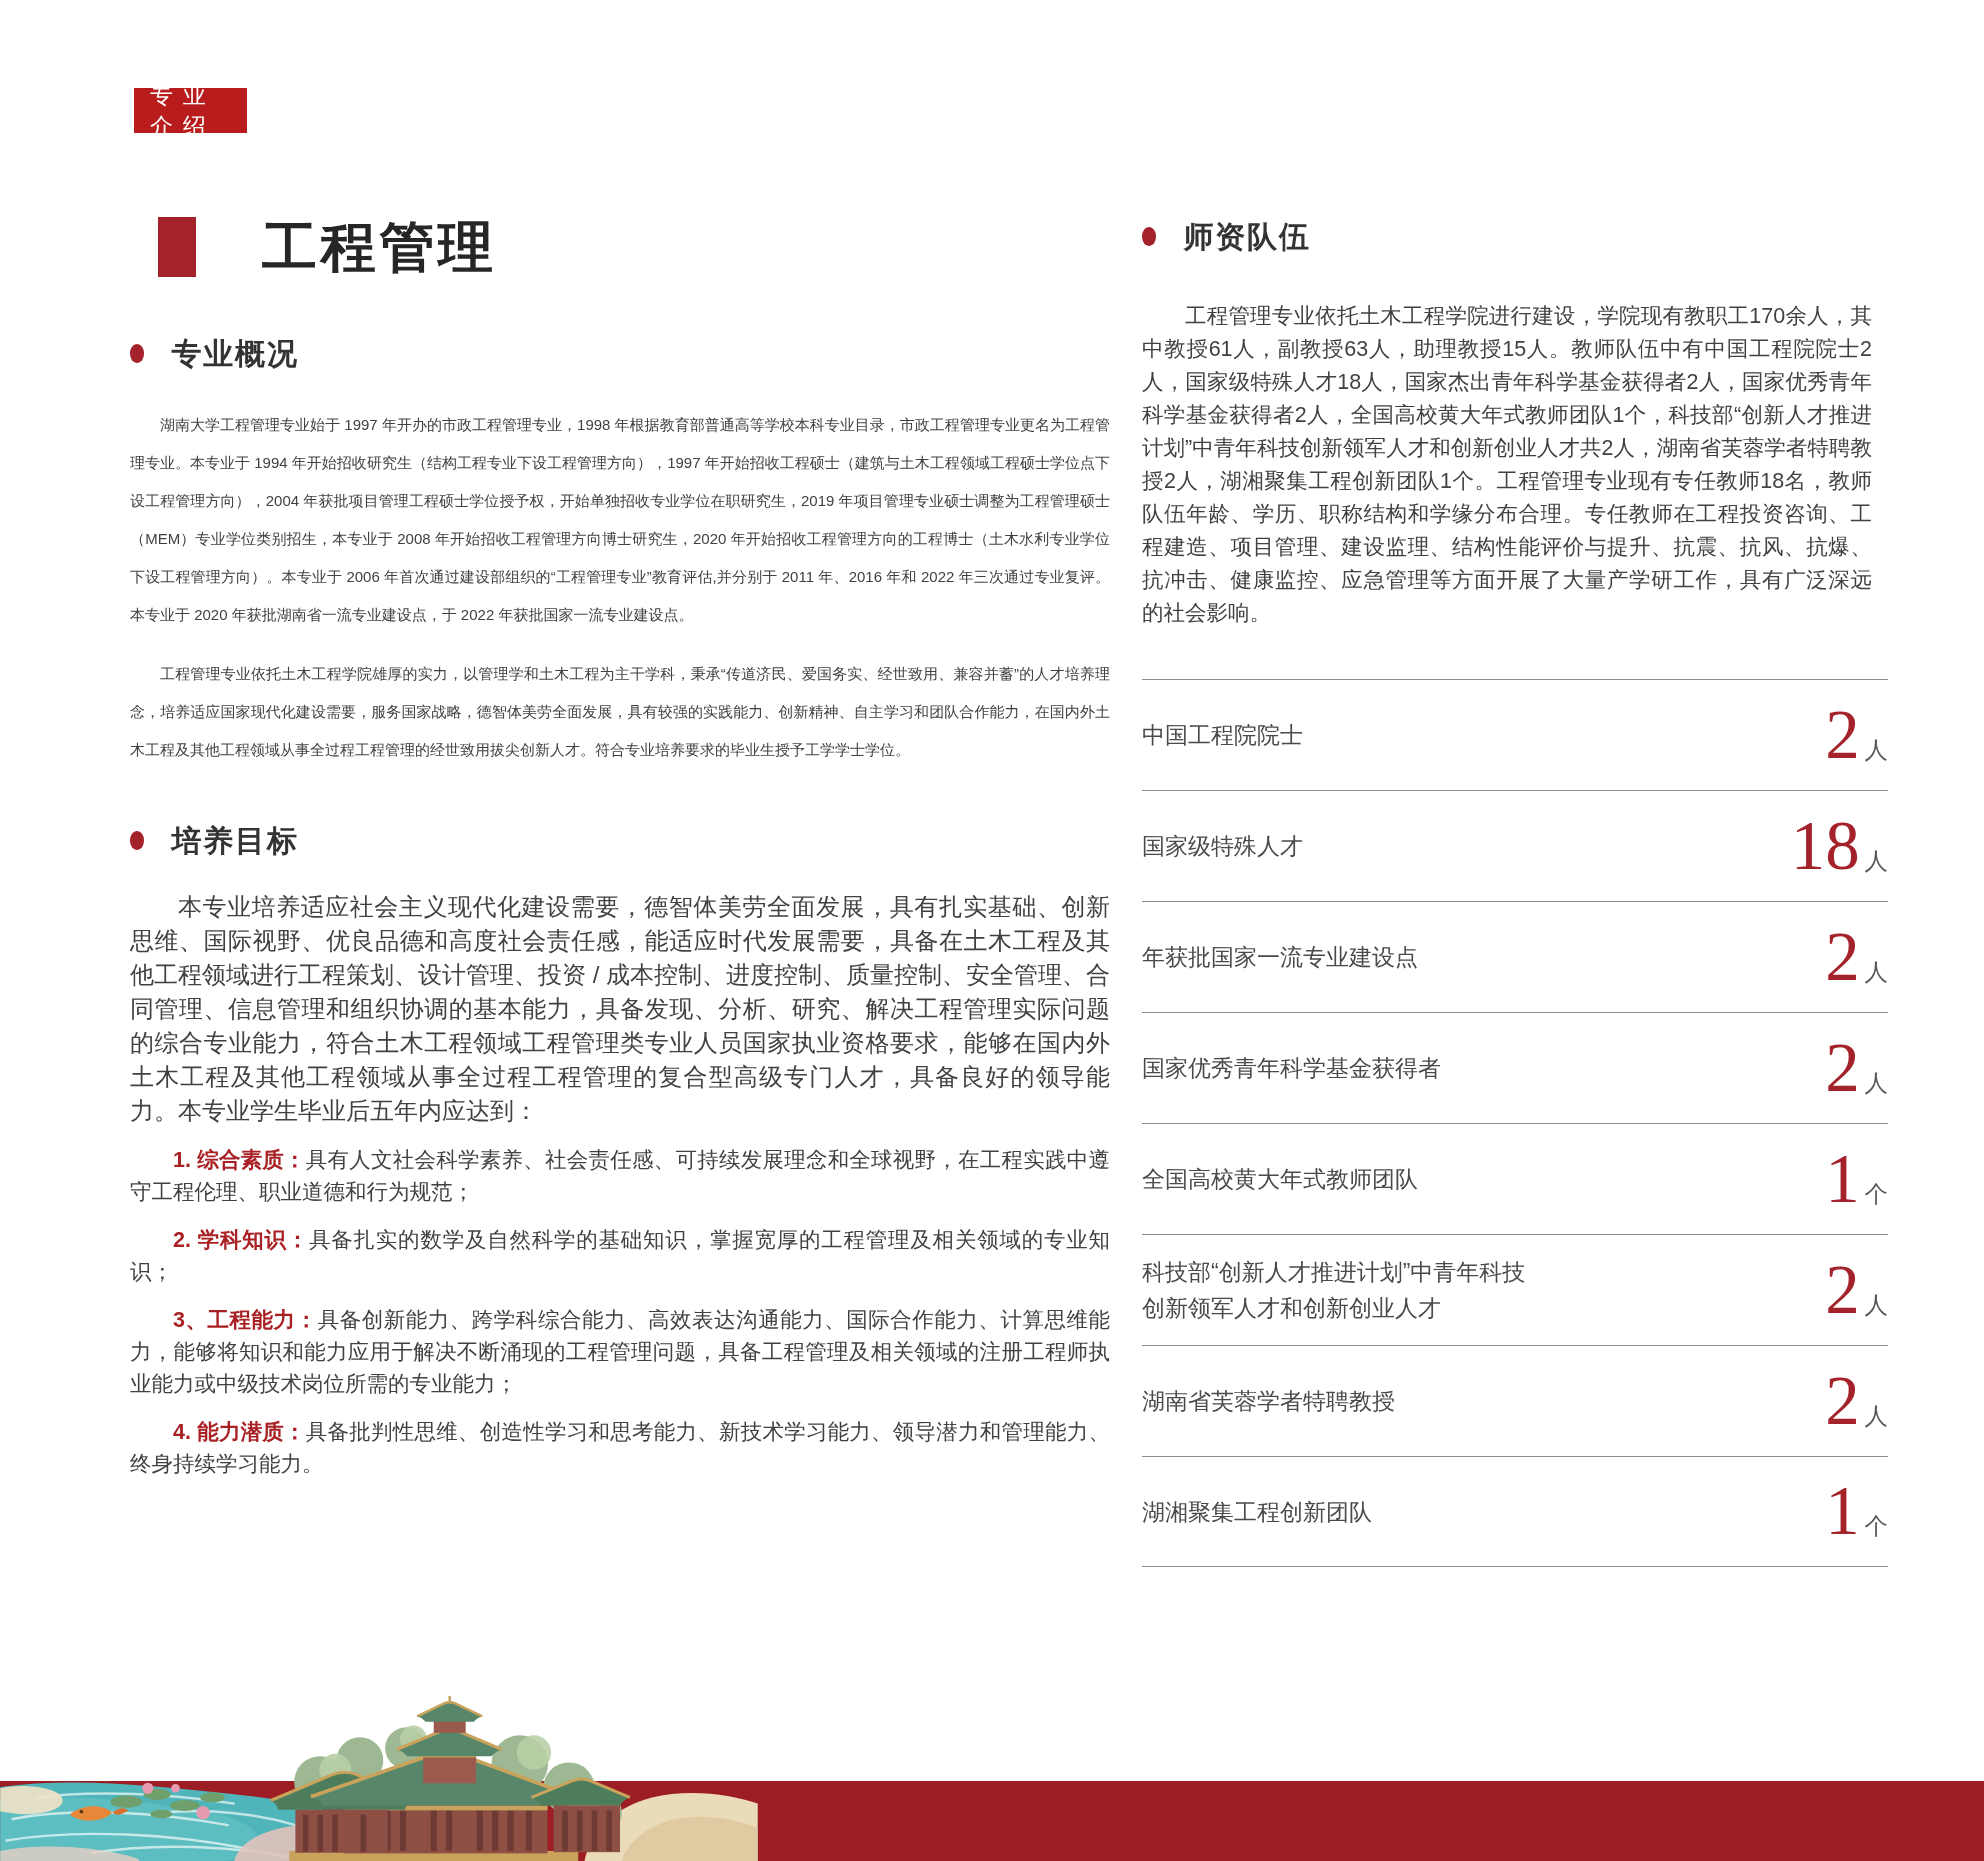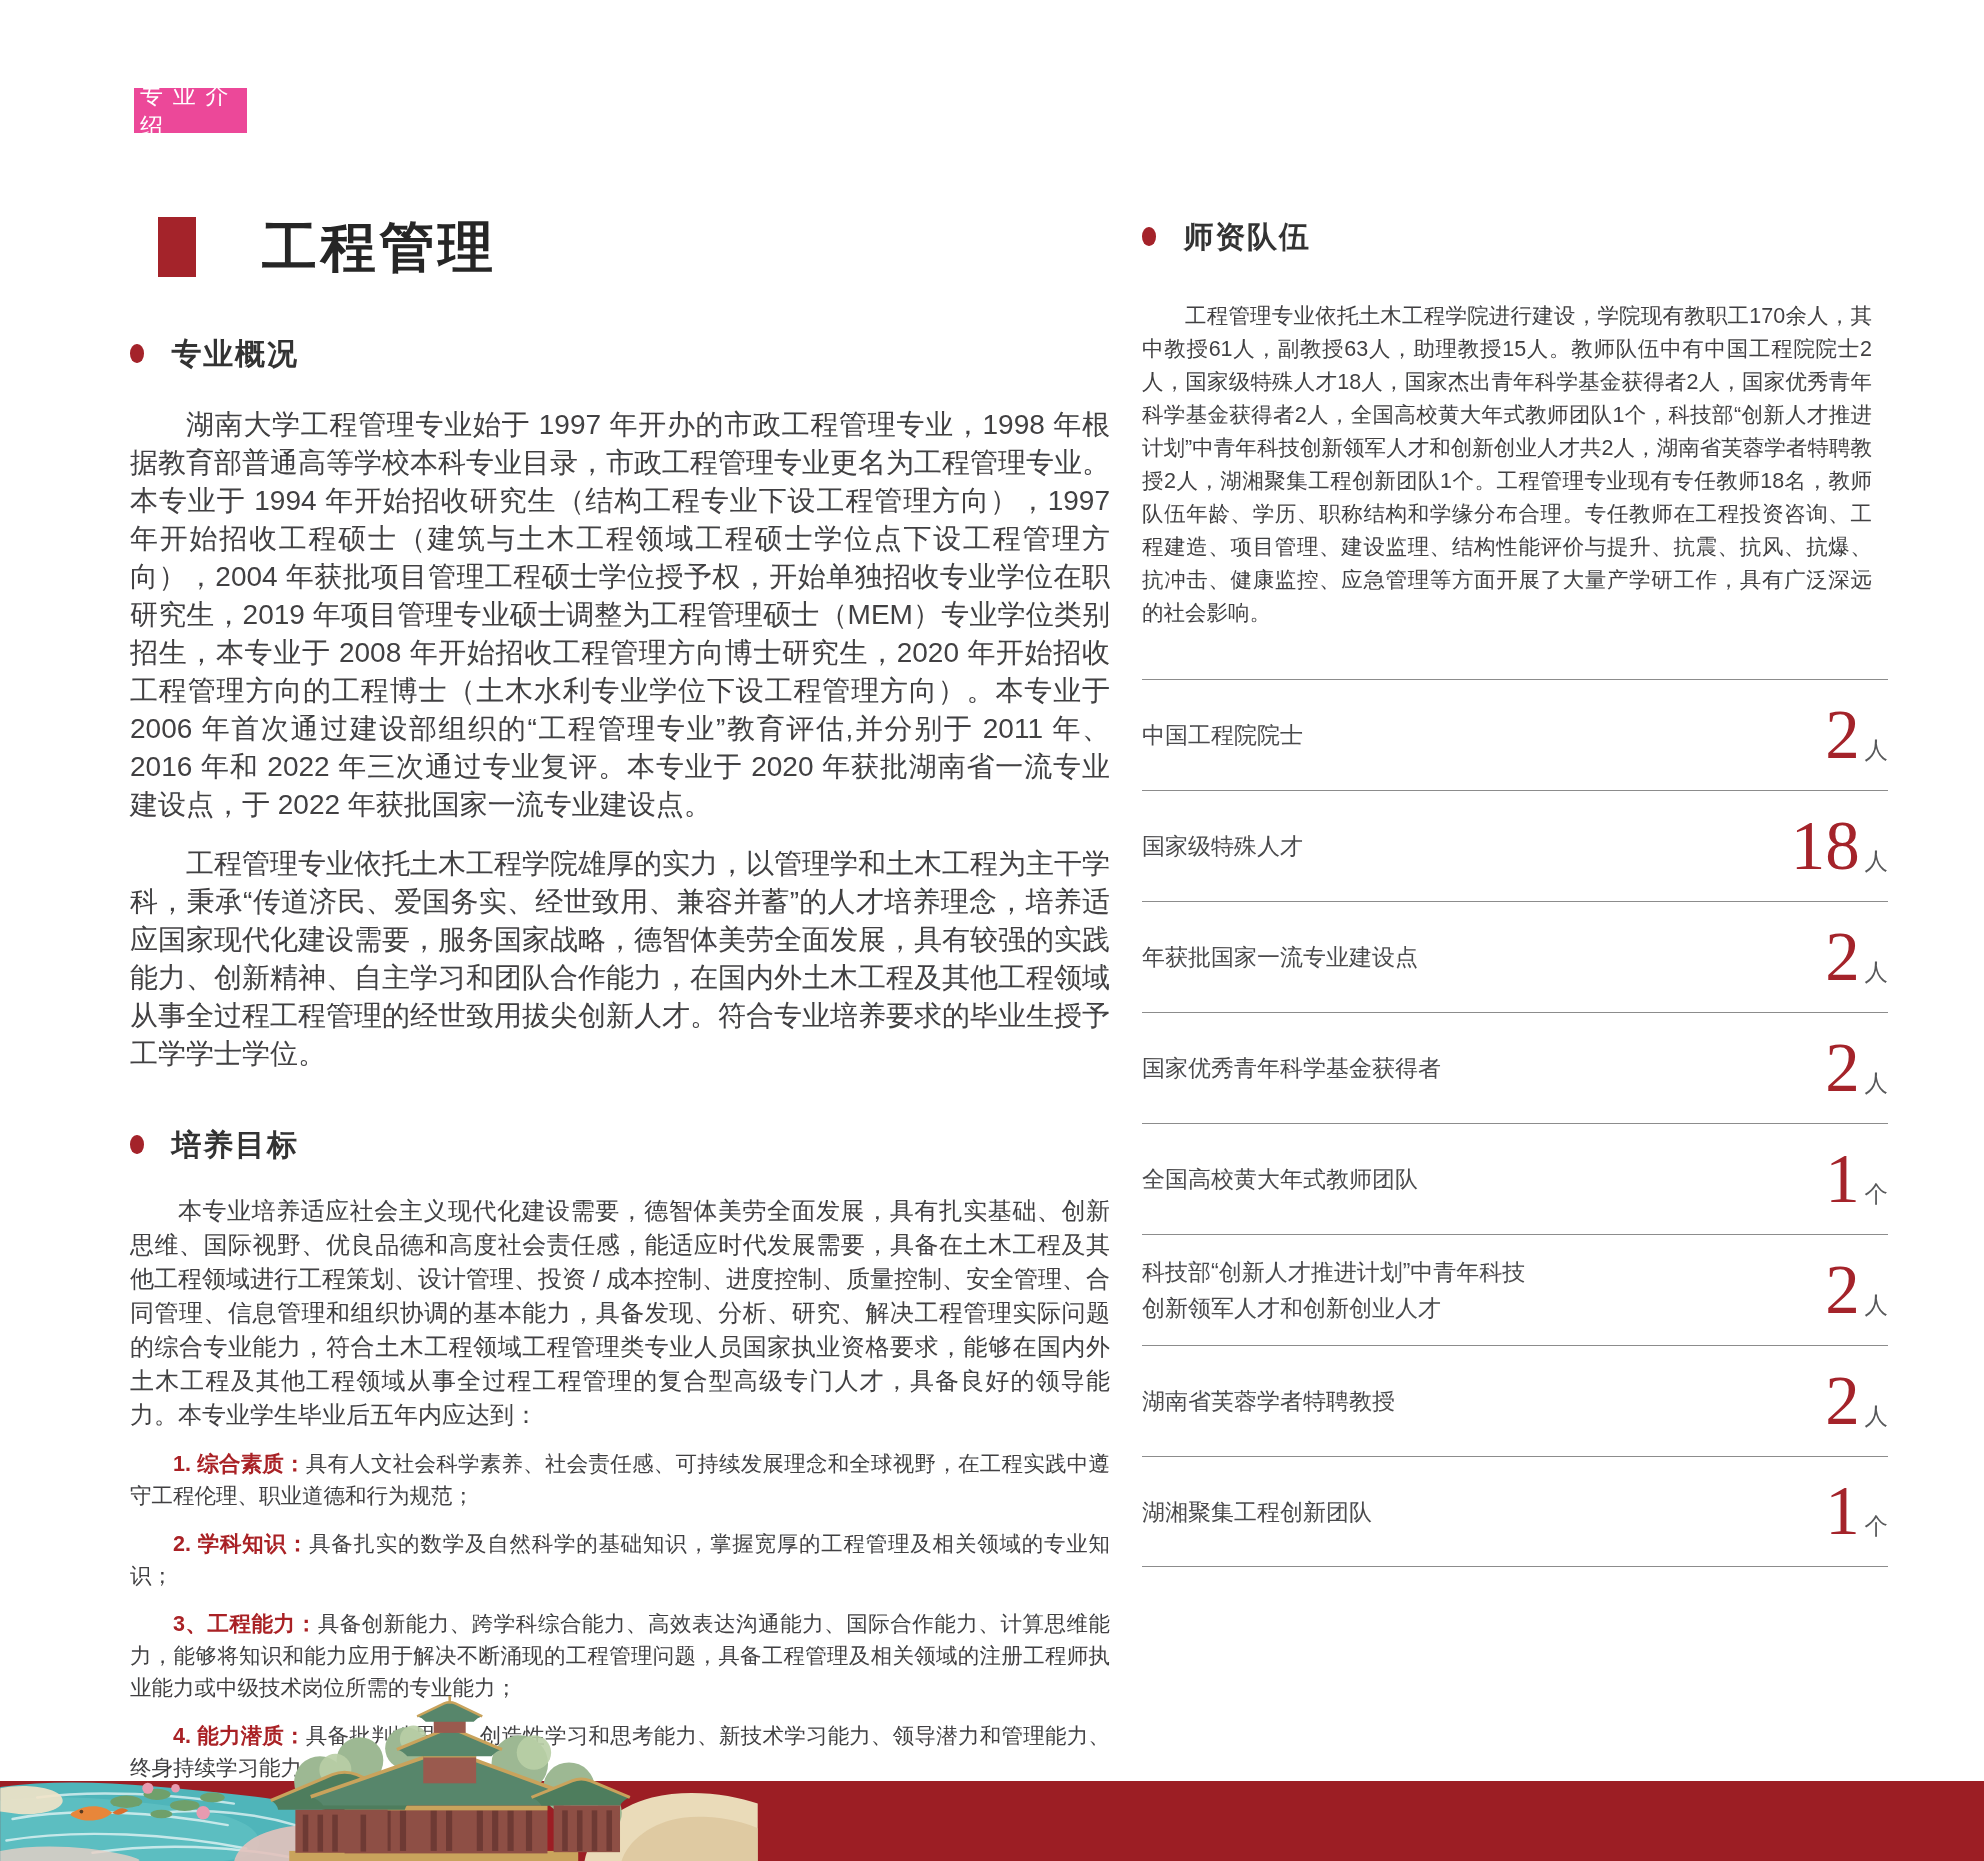--- a/index.html
+++ b/index.html
@@ -3,35 +3,35 @@
 <meta charset="utf-8">
 <style>
   html,body{margin:0;padding:0;background:#fff;}
   .page{
     position:relative;width:1985px;height:1862px;background:#ffffff;overflow:hidden;
     font-family:"Liberation Sans","DejaVu Sans",sans-serif;color:#414042;
   }
   
   .badge{
     position:absolute;left:134px;top:88px;width:113px;height:45px;
-    background:#ec4899;color:#ffffff;font-size:23px;letter-spacing:9.8px;
-    display:flex;align-items:center;justify-content:center;padding-left:6px;box-sizing:border-box;
+    background:#b91c1c;color:#ffffff;font-size:23px;letter-spacing:9.8px;
+    display:flex;align-items:center;justify-content:center;padding-left:16px;box-sizing:border-box;
   }
   
   .title-block{position:absolute;left:142px;top:217px;display:flex;align-items:center;margin-left:16px;}
   .title-square{width:38px;height:60px;background:#A4232A;display:inline-block;}
   .page-title{margin:0 0 0 66px;font-size:55px;font-weight:700;color:#262626;letter-spacing:3.7px;line-height:60px;}
   
   .section-head{display:flex;align-items:center;margin:0;}
   .bullet{width:13.5px;height:18.5px;border-radius:50%;background:#A4232A;flex:0 0 auto;margin-right:28px;}
   .section-head h2{margin:0;font-size:30px;font-weight:700;color:#333333;line-height:43px;letter-spacing:1.8px;}
   
   .col-left{position:absolute;left:130px;top:332px;width:980px;}
   .col-right{position:absolute;left:1142px;top:215px;width:746px;}
-  .col-left .body{margin:31px 0 0 0;font-size:28px;line-height:38px;text-align:justify;text-indent:2em;color:#414042;}
+  .col-left .body{margin:31px 0 0 0;font-size:15px;line-height:38px;text-align:justify;text-indent:2em;color:#414042;}
   .col-left .body.second{margin-top:21px;}
   .col-left .section-head.second{margin-top:50px;}
   .col-left .intro{margin:28px 0 0 0;font-size:24px;line-height:34px;text-align:justify;text-indent:2em;color:#414042;}
   .item{margin:16px 0 0 0;font-size:21.5px;line-height:32px;text-align:justify;text-indent:2em;color:#414042;}
   .item .lead{color:#A92125;font-weight:700;}
   
   .col-right .body-r{margin:42px 16px 0 0;font-size:21.5px;line-height:33px;text-align:justify;text-indent:2em;color:#414042;}
   .stats{margin-top:49px;}
   .stat-row{
     min-height:111px;display:flex;justify-content:space-between;align-items:center;

